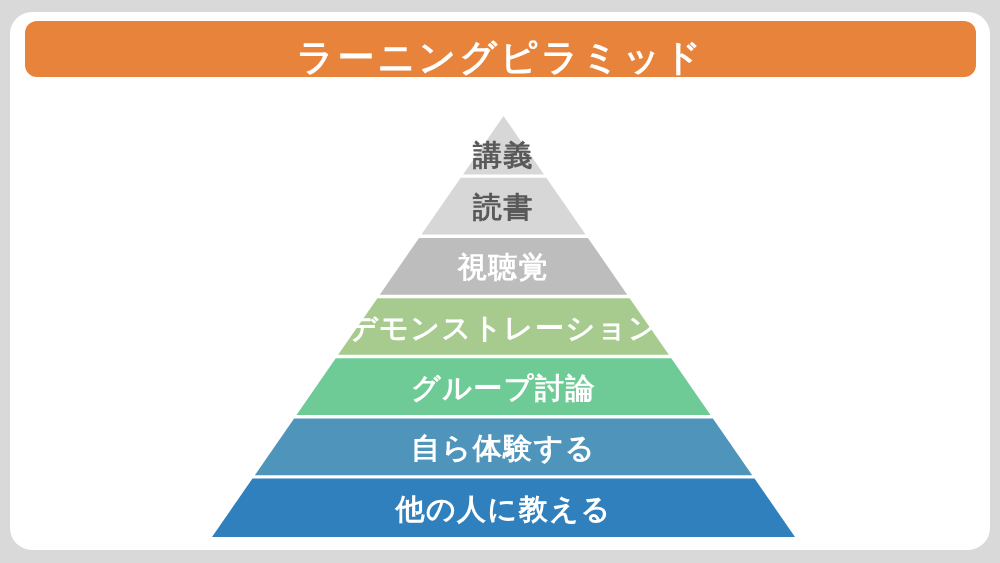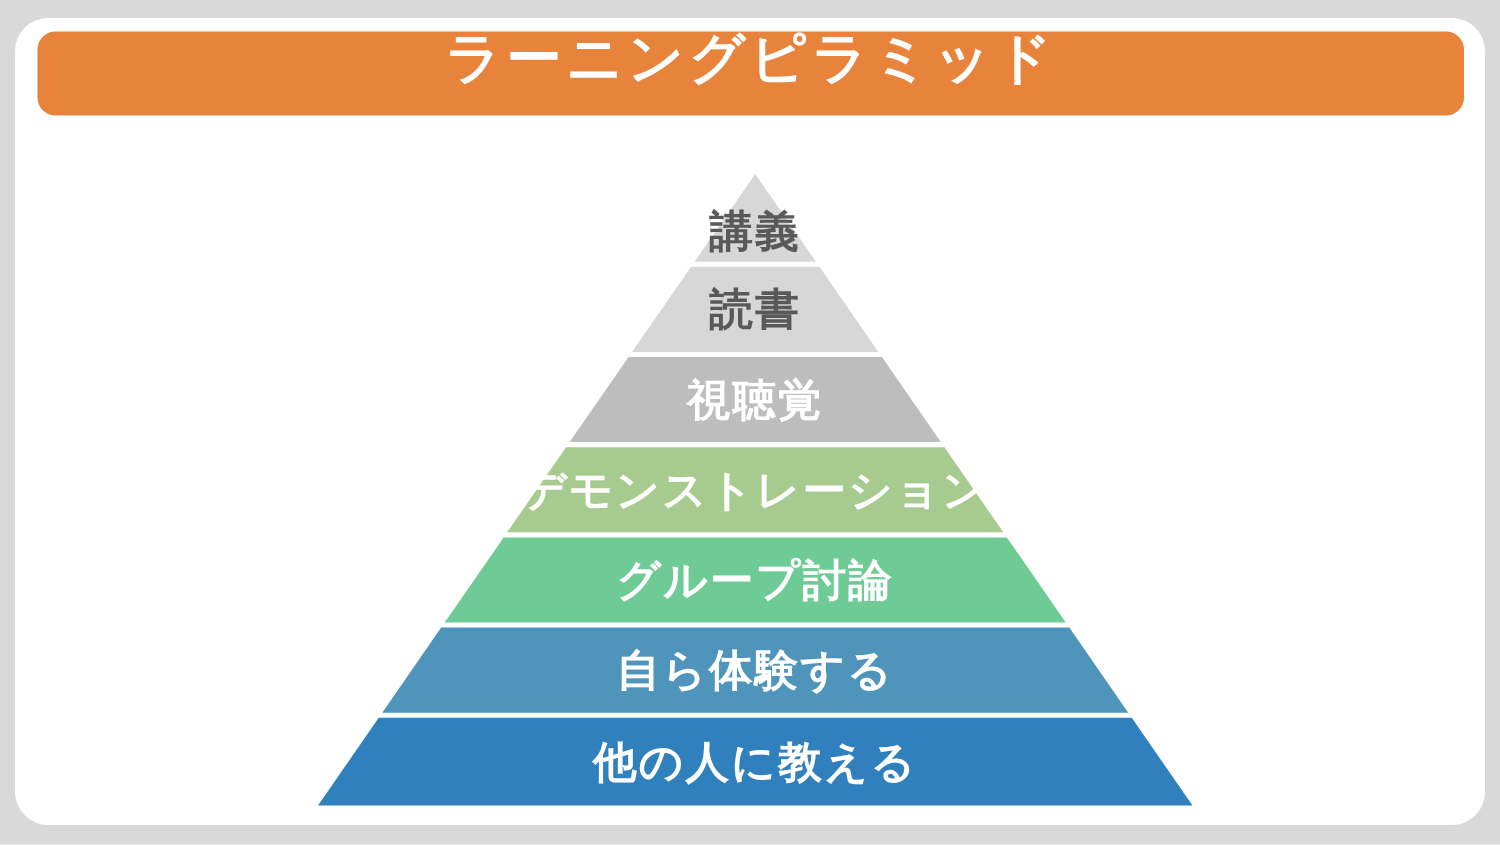--- a/index.html
+++ b/index.html
@@ -24,21 +24,21 @@
     border-radius: 22px;
   }
   .header-banner {
     position: absolute;
     left: 15px;
     right: 14px;
     top: 9px;
     height: 56px;
     border-radius: 12px;
     display: flex;
-    align-items: flex-start;
+    align-items: flex-end;
     justify-content: center;
   }
   .header-title {
     color: #ffffff;
     font-size: 37px;
     font-weight: 800;
     letter-spacing: 3px;
     line-height: 1;
     transform: translateY(-1px);
   }

